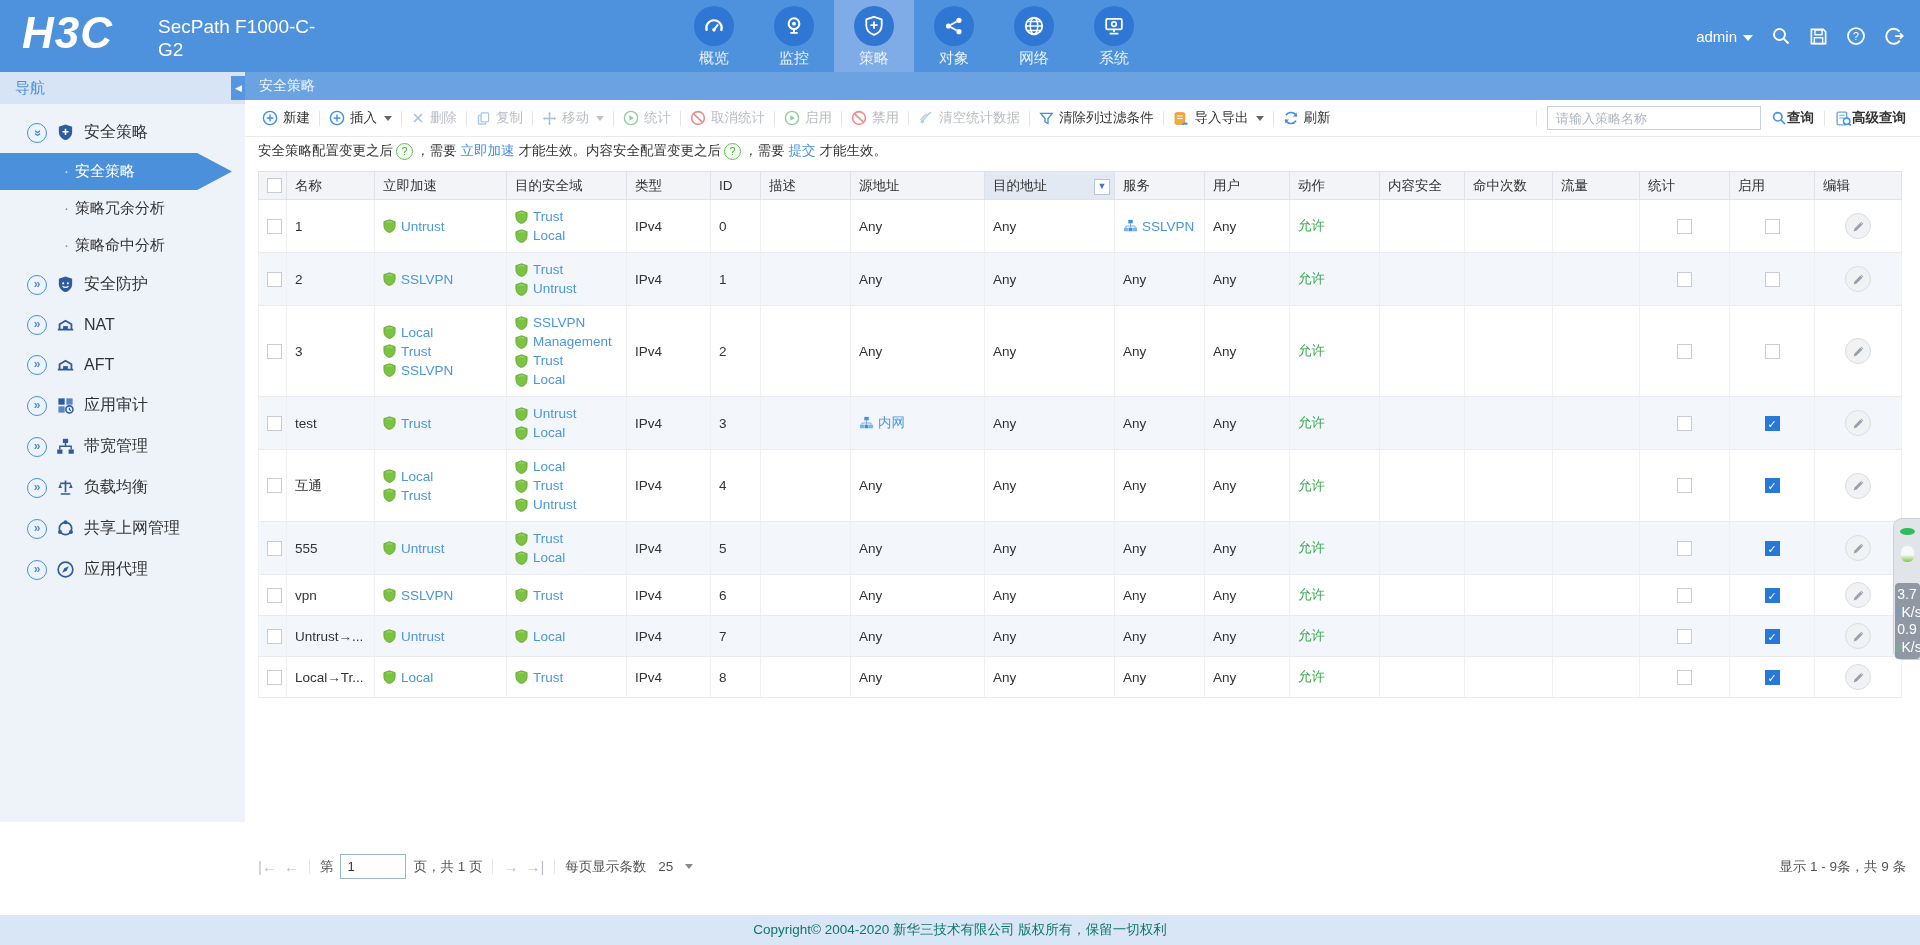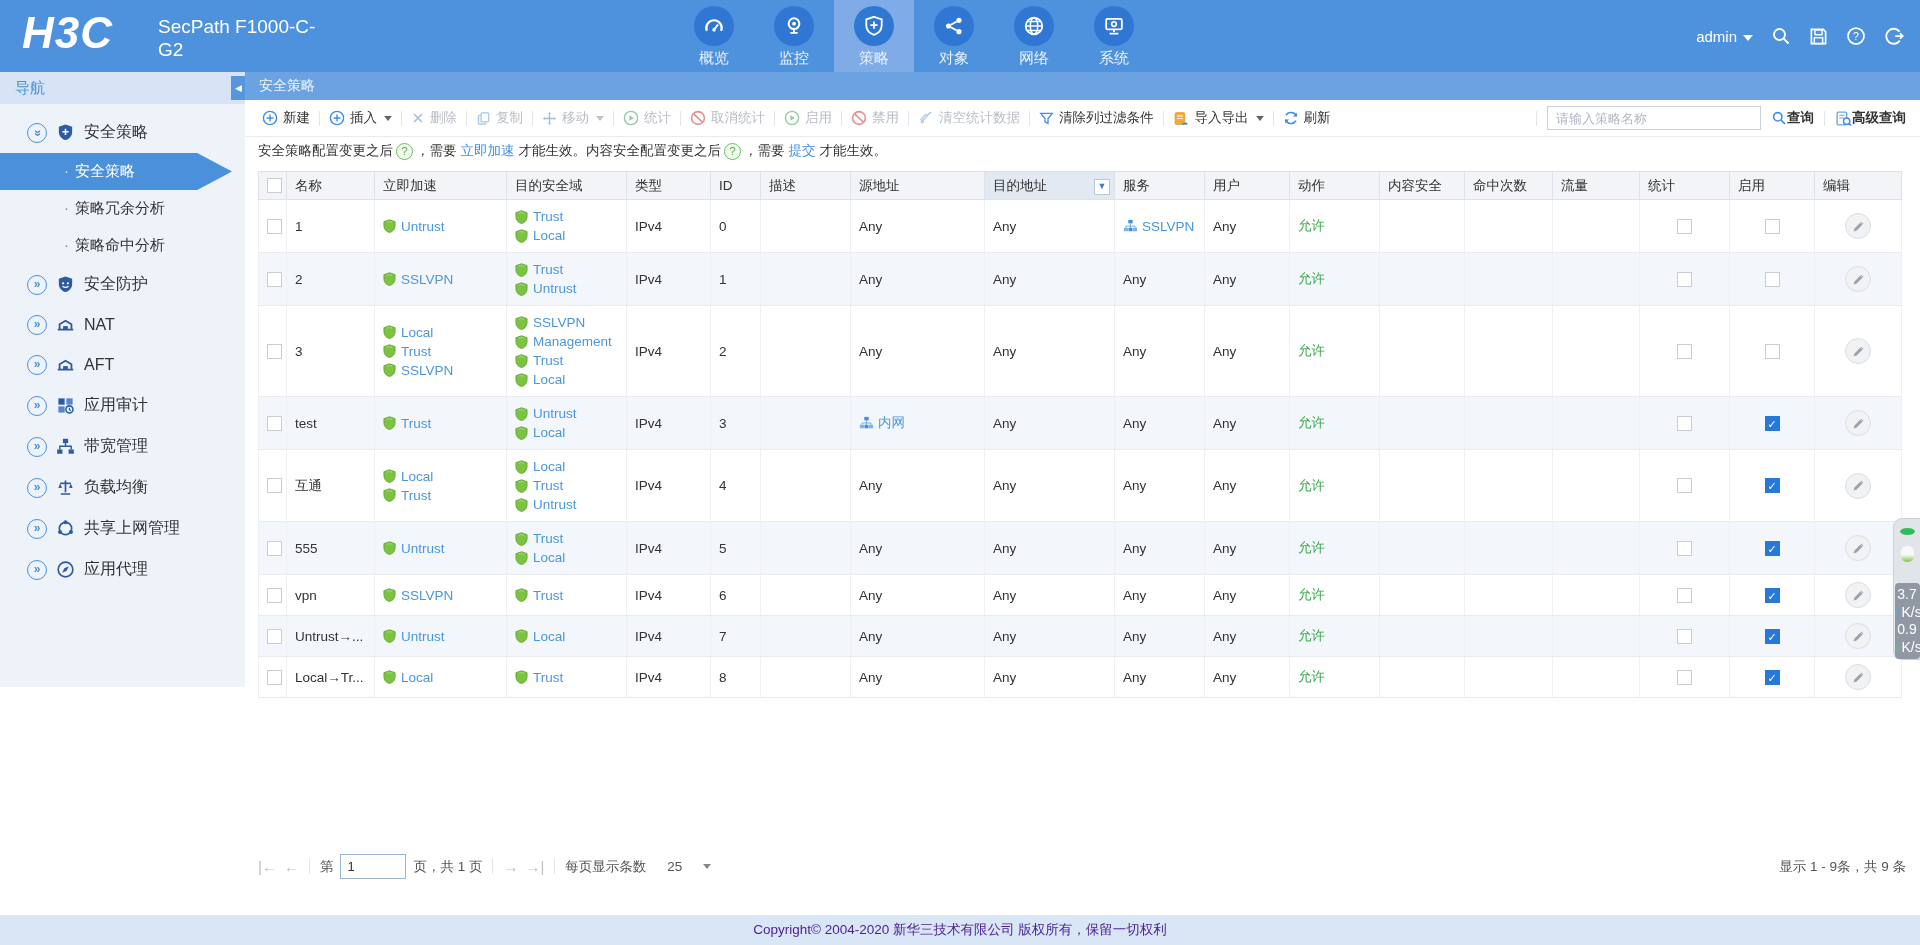--- a/index.html
+++ b/index.html
@@ -11,21 +11,21 @@
   .logo{position:absolute;left:22px;top:8px;font-size:44px;font-weight:bold;letter-spacing:1px;font-style:italic;}
   .device-title{position:absolute;left:158px;top:16px;font-size:19px;line-height:1.2;width:160px;}
   .nav{position:absolute;left:674px;top:0;height:72px;display:flex;}
   .nav-item{width:80px;height:72px;text-align:center;font-size:15px;color:#eaf2fc;cursor:pointer;}
   .nav-item.active{background:#7fabe7;}
   .nav-circle{width:40px;height:40px;border-radius:50%;background:#2f77d3;margin:6px auto 3px;display:flex;align-items:center;justify-content:center;}
   .account{position:absolute;right:16px;top:0;height:72px;display:flex;align-items:center;gap:18px;font-size:15px;}
   .account .ic{cursor:pointer;}
   .caret{display:inline-block;width:0;height:0;border-left:5px solid transparent;border-right:5px solid transparent;border-top:6px solid #fff;margin-left:6px;vertical-align:middle;}
   
-  .sidebar{position:absolute;top:72px;left:0;width:245px;height:615px;background:#eef2f9;border-right:1px solid #d9e0ea;}
+  .sidebar{position:absolute;top:72px;left:0;width:245px;height:750px;background:#eef2f9;border-right:1px solid #d9e0ea;}
   .sidebar-header{height:32px;background:#d6e4f6;color:#4a90da;font-size:15px;line-height:32px;padding-left:15px;position:relative;}
   .collapse-tab{position:absolute;right:-1px;top:4px;width:15px;height:24px;background:#5596df;color:#fff;font-size:9px;display:flex;align-items:center;justify-content:center;cursor:pointer;}
   .tree{padding-top:8px;font-size:16px;}
   .tree-top{display:flex;align-items:center;gap:9px;padding:10px 0 10px 27px;cursor:pointer;color:#333;}
   .chev-circle{width:18px;height:18px;min-width:18px;border:1px solid #4a90da;border-radius:50%;color:#4a90da;font-size:12px;line-height:16px;text-align:center;font-weight:bold;}
   .chev-circle.down{transform:rotate(90deg);}
   .tree-sub{padding:9px 0 9px 64px;font-size:15px;color:#333;cursor:pointer;position:relative;}
   .tree-sub .dot{color:#888;margin-right:6px;}
   .tree-sub.selected{background:#4a90da;color:#fff;width:168px;padding-left:64px;
       clip-path:polygon(0 0,85% 0,100% 50%,85% 100%,0 100%);}
@@ -61,25 +61,25 @@
   .cb{width:15px;height:15px;border:1px solid #c9ccd2;background:#fff;margin:0 auto;cursor:pointer;box-sizing:border-box;}
   .cb.checked{background:#2878d7;border-color:#2878d7;color:#fff;font-size:11px;line-height:14px;text-align:center;}
   .cb.hdr{margin:0;}
   td.center{text-align:center;}
   .edit-btn{width:24px;height:24px;border-radius:50%;background:#f1f2f4;border:1px solid #dadde2;display:flex;align-items:center;justify-content:center;margin:0 auto;cursor:pointer;}
   
   .pagination{position:absolute;bottom:36px;left:13px;right:14px;display:flex;align-items:center;font-size:13.5px;color:#555;gap:7px;}
   .pg-ic{color:#b9bdc4;font-size:15px;cursor:pointer;}
   .pg-sep{width:1px;height:15px;background:#e2e5ea;margin:0 3px;}
   .page-input{width:52px;height:23px;border:1px solid #9ab4d6;padding:0 6px;font-size:13px;font-family:inherit;color:#333;}
-  .perpage{display:flex;align-items:center;gap:21px;cursor:pointer;}
+  .perpage{display:flex;align-items:center;gap:12px;cursor:pointer;}
   .pg-caret{display:inline-block;width:0;height:0;border-left:4px solid transparent;border-right:4px solid transparent;border-top:5px solid #888;}
   .range{margin-left:auto;color:#555;}
   
-  .footer{position:absolute;bottom:0;left:0;width:1920px;height:30px;background:#d9e6f5;display:flex;align-items:center;justify-content:center;font-size:13.5px;color:#4c1d95;z-index:6;}
+  .footer{position:absolute;bottom:0;left:0;width:1920px;height:30px;background:#d9e6f5;display:flex;align-items:center;justify-content:center;font-size:13.5px;color:#0f766e;z-index:6;}
   
   .float-widget{position:absolute;right:0;top:518px;width:27px;height:142px;background:#e1e4e9;border:1px solid #ccd1d8;border-right:none;border-radius:9px 0 0 9px;z-index:7;display:flex;flex-direction:column;align-items:center;padding-top:9px;box-sizing:border-box;}
   .status-dot{width:15px;height:15px;border-radius:50%;background:#2ebd59;}
   .gauge-pill{width:13px;height:34px;border-radius:7px;background:linear-gradient(to bottom,#f7f8fa 0%,#f7f8fa 55%,#7ac943 100%);margin-top:10px;border:1px solid #e3e6ea;}
   .rate-block{margin-top:20px;background:#8f98a3;border-radius:4px;width:25px;padding:3px 0;text-align:center;color:#fff;font-size:14px;line-height:1.25;}
   .up-arrow{color:#4aa3f5;} .down-arrow{color:#53d06b;}
 </style>
 </head>
 <body>
 

